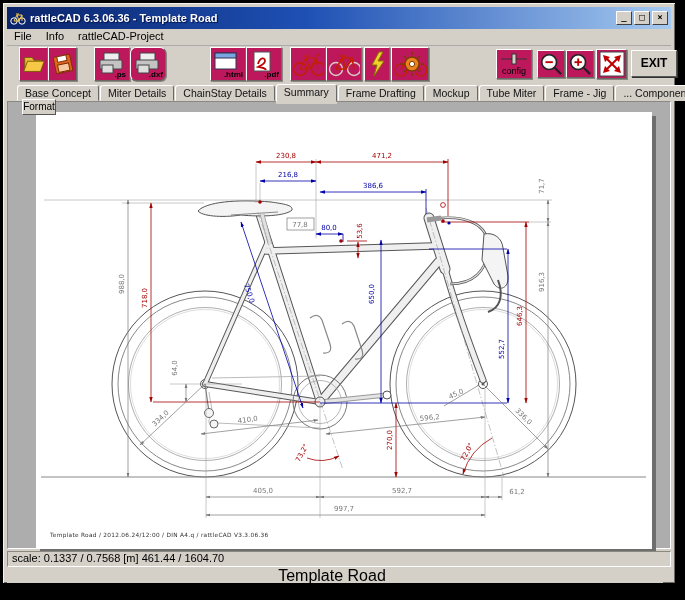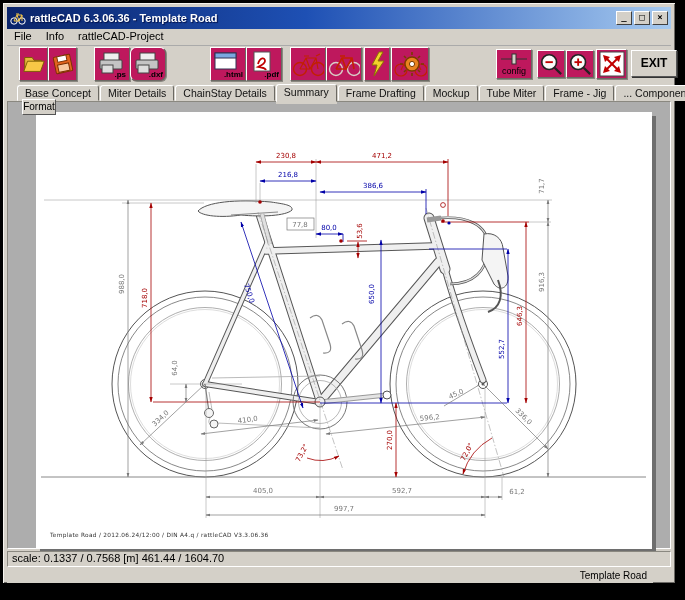--- a/index.html
+++ b/index.html
@@ -43,22 +43,22 @@
     border:1px solid;border-color:#8a8880 #fff #fff #8a8880;}
   .formatbtn{position:absolute;left:14px;top:-3px;width:34px;height:16px;background:#d4d0c8;
     border:1px solid;border-color:#fff #555 #555 #fff;font-size:10px;text-align:center;
     line-height:14px;z-index:5;}
   .paper{position:absolute;left:28px;top:10px;width:616px;height:437px;background:#fff;
     box-shadow:4px 4px 0 #6e6e6e;}
   
   .statusbar{position:absolute;left:4px;top:548px;right:4px;height:16px;background:#d4d0c8;
     border:1px solid;border-color:#8a8880 #fff #fff #8a8880;font-size:11px;line-height:13px;
     padding-left:4px;color:#000;}
-  .bottombar{position:absolute;left:4px;top:565px;right:22px;height:15px;background:#d4d0c8;
-    font-size:10px;line-height:15px;text-align:right;padding-right:6px;}
+  .bottombar{position:absolute;left:4px;top:565px;right:12px;height:15px;background:#d4d0c8;
+    font-size:16px;line-height:15px;text-align:center;padding-right:6px;}
   
   .dt{font-family:"DejaVu Sans",sans-serif;font-size:7px;text-anchor:middle;}
   .tr{fill:#a40000;} .tb{fill:#0000a8;} .tg{fill:#787878;} 
   .tt{font-family:"DejaVu Sans",sans-serif;font-size:5.8px;fill:#333;text-anchor:start;letter-spacing:.3px;}
   .lr{stroke:#a40000;stroke-width:.8;fill:none;}
   .lb{stroke:#0000a8;stroke-width:.8;fill:none;}
   .lg{stroke:#787878;stroke-width:.7;fill:none;}
   .ext{stroke:#9a9a9a;stroke-width:.55;fill:none;}
   .axis{stroke:#999;stroke-width:.6;stroke-dasharray:7 2 1.5 2;fill:none;}
   .tubo{stroke:#565656;fill:none;stroke-linecap:round;}

